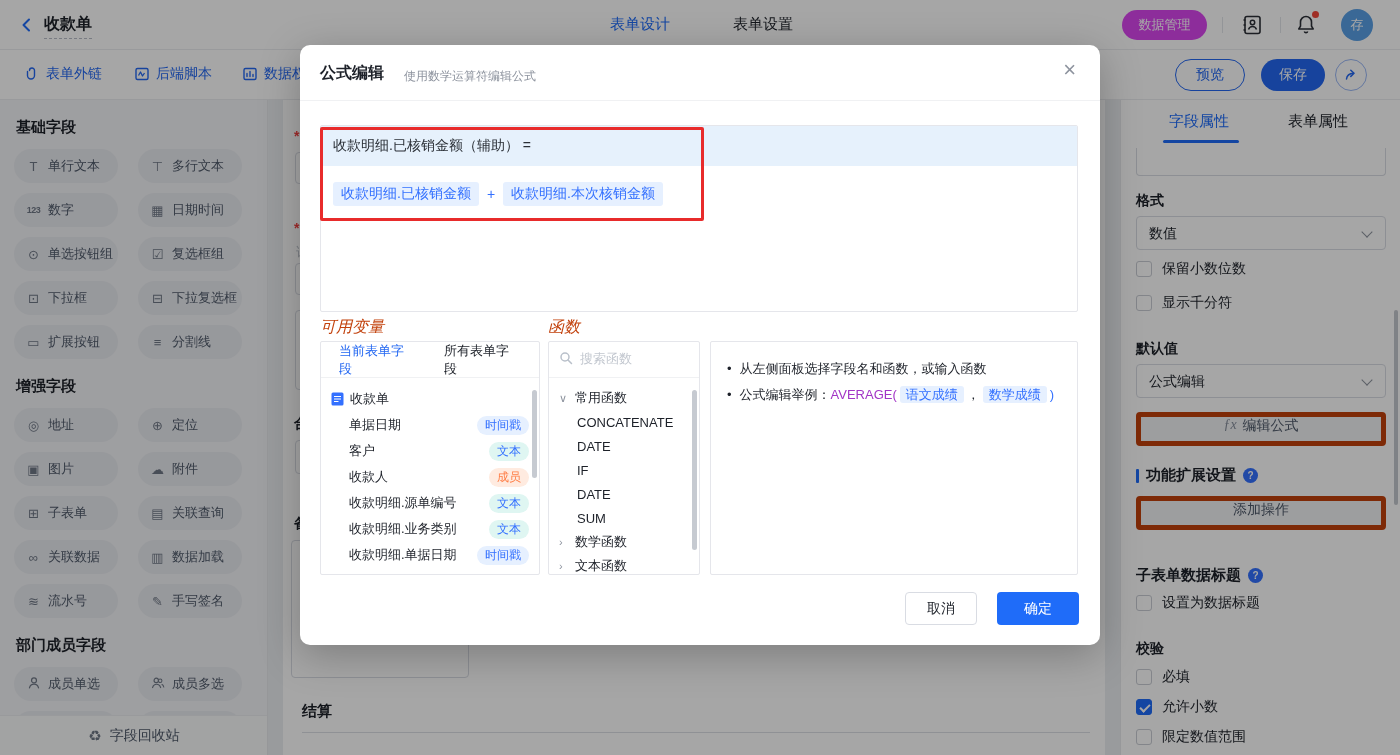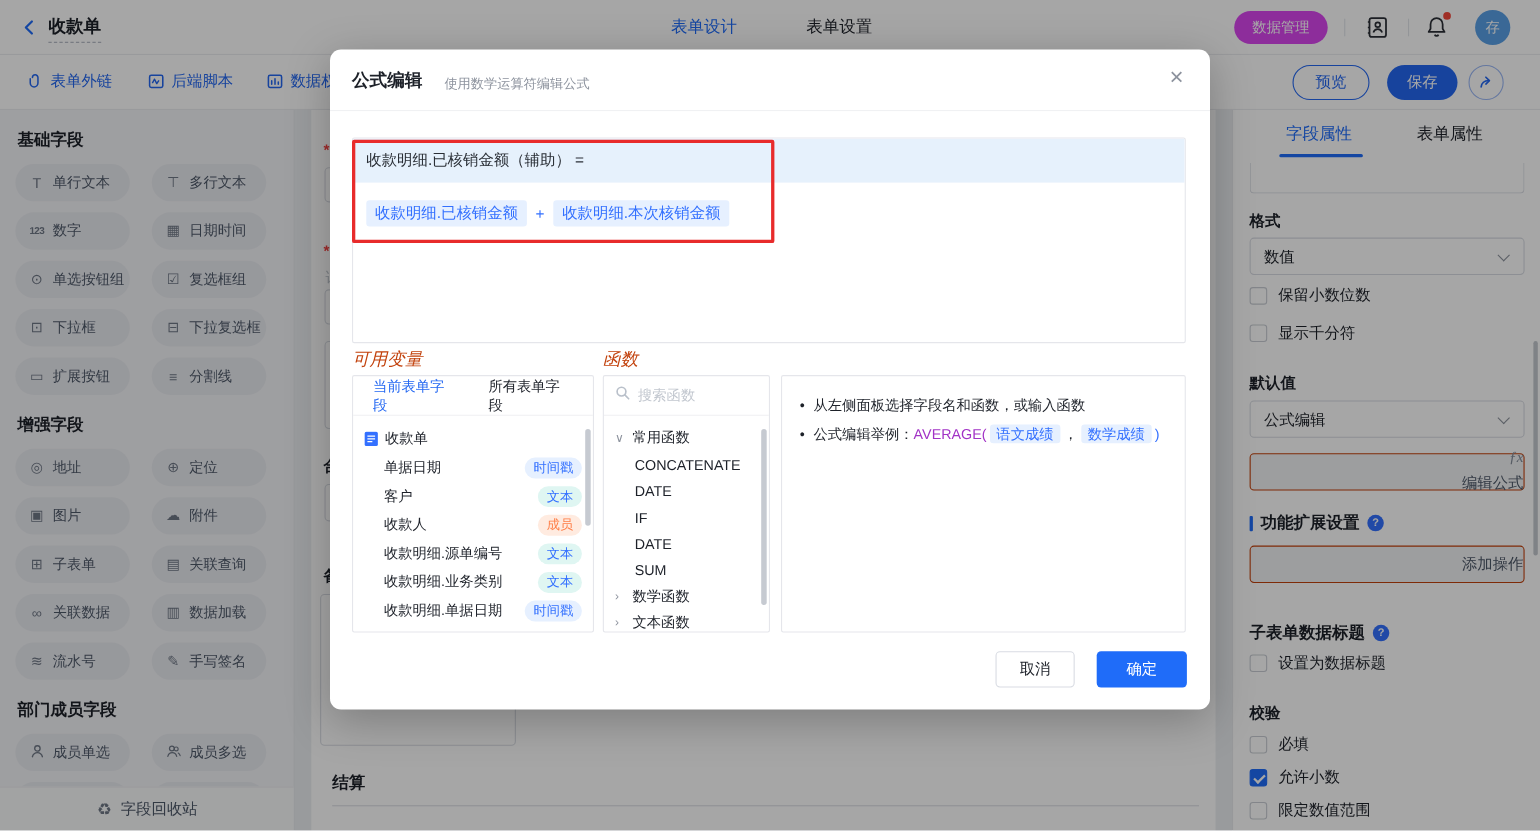--- a/index.html
+++ b/index.html
@@ -52,21 +52,21 @@
   .rp-tab.active { color:#1f6cf9; font-weight:500; }
   .rp-underline { position:absolute; left:42px; top:40px; width:76px; height:3px; border-radius:2px; background:#1f6cf9; }
   .rp-label { position:absolute; left:15px; font-size:14px; font-weight:700; }
   .rp-select { position:absolute; left:15px; width:250px; height:34px; border:1px solid #d9dce3; border-radius:4px; background:#fff; font-size:14px; line-height:32px; padding-left:12px; cursor:pointer; }
   .caret { position:absolute; right:14px; top:11px; width:8px; height:8px; border-right:1.5px solid #8d939e; border-bottom:1.5px solid #8d939e; transform:rotate(45deg); }
   .rp-input { position:absolute; left:15px; width:250px; border:1px solid #d9dce3; border-radius:4px; background:#fff; }
   .cb-row { position:absolute; left:15px; display:flex; align-items:center; gap:10px; font-size:14px; cursor:pointer; }
   .cb { width:16px; height:16px; border:1px solid #c9cdd4; border-radius:3px; background:#fff; position:relative; flex:none; }
   .cb.checked { background:#1f6cf9; border-color:#1f6cf9; }
   .cb.checked::after { content:""; position:absolute; left:5px; top:1.5px; width:4px; height:8px; border:solid #fff; border-width:0 2px 2px 0; transform:rotate(45deg); }
-  .rp-btn { position:absolute; left:15px; width:250px; height:34px; background:#f2f3f5; border-radius:4px; border:1px solid #c2410c; font-size:14px; color:#4e5969; display:flex; align-items:flex-end; justify-content:center; gap:6px; cursor:pointer;flex-direction:column; }
+  .rp-btn { position:absolute; left:15px; width:250px; height:34px; background:#f2f3f5; border-radius:4px; border:5px solid #c2410c; font-size:14px; color:#4e5969; display:flex; align-items:flex-start; justify-content:center; gap:6px; cursor:pointer; }
   .sec-head { position:absolute; left:15px; display:flex; align-items:center; gap:7px; font-size:15px; font-weight:700; }
   .blue-bar { width:3px; height:14px; background:#1f6cf9; border-radius:1px; }
   .help-circle { width:15px; height:15px; border-radius:50%; background:#3370ff; color:#fff; font-size:10px; font-weight:700; display:flex; align-items:center; justify-content:center; }
   .rp-scroll { position:absolute; right:2px; top:210px; width:4px; height:195px; border-radius:2px; background:#c4c8ce; }
 
   
   .dim-overlay { position:absolute; inset:0; background:rgba(0,0,0,0.35); z-index:40; }
 
   
   .modal { position:absolute; left:300px; top:45px; width:800px; height:600px; background:#fff; border-radius:10px; box-shadow:0 10px 40px rgba(0,0,0,0.25); z-index:50; }
@@ -86,21 +86,21 @@
   .vp-tab.active { color:#2468f2; }
   .tree-row { height:26px; display:flex; align-items:center; padding:0 10px; font-size:13px; cursor:pointer; }
   .tree-row.child { padding-left:28px; }
   .badge { font-size:12px; padding:1px 8px; border-radius:10px; margin-left:auto; flex:none;font-family:Liberation Mono, monospace; }
   .badge.time { background:#e6f0ff; color:#3370ff; }
   .badge.text { background:#dff6f2; color:#3370ff; }
   .badge.member { background:#ffebe0; color:#ff7d45; }
   .doc-ic { margin-right:6px; flex:none; display:flex; }
   .scroll-thumb { position:absolute; width:5px; border-radius:3px; background:#c6cad1; }
   .fn-search { height:36px; border-bottom:1px solid #f0f1f3; display:flex; align-items:center; gap:7px; padding:0 10px; }
-  .fn-search input { border:none; outline:none; width:100px; font-size:13px; color:#8b5cf6; font-family:Liberation Serif, serif; }
+  .fn-search input { border:none; outline:none; width:100px; font-size:13px; color:#8b5cf6; font-family:Liberation Mono, monospace; }
   .fn-search input::placeholder { color:#c2c7cf; }
   .fn-row { height:24px; display:flex; align-items:center; padding:0 10px; font-size:13px; cursor:pointer; }
   .fn-row.item { padding-left:28px; }
   .tree-chev { color:#8d939e; font-size:11px; margin-right:7px; width:9px; }
   .tips-panel { padding:14px 16px; font-size:13px; line-height:26px; }
   .tip-line { display:flex; align-items:flex-start; gap:8px; }
   .bullet { color:#1d2129; }
   .fn-purple { color:#a233c6; }
   .paren-blue { color:#3370ff; }
   .chip.sm { font-size:13px; padding:1px 6px; margin:0 3px; }

